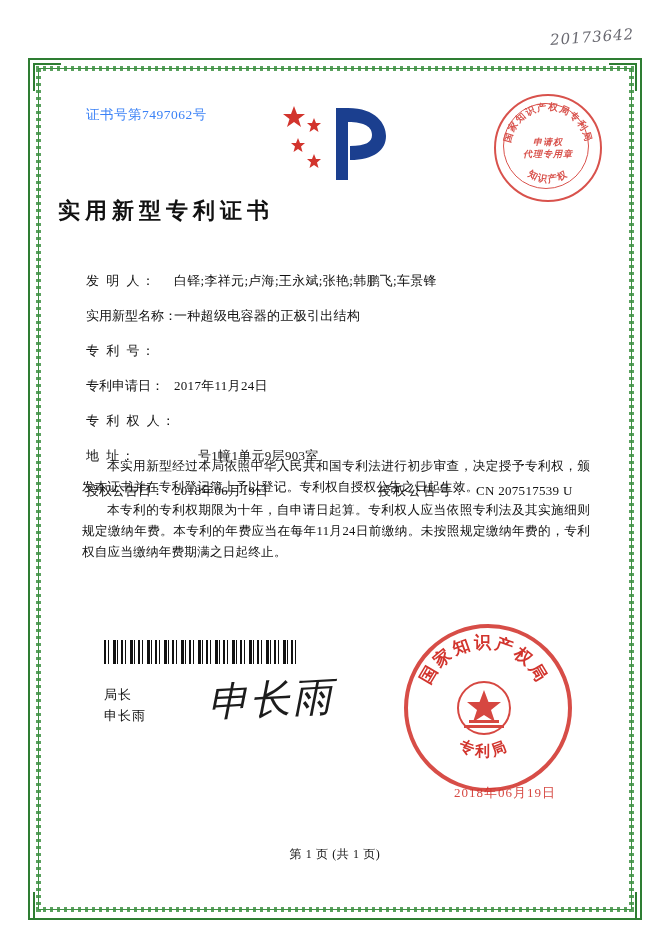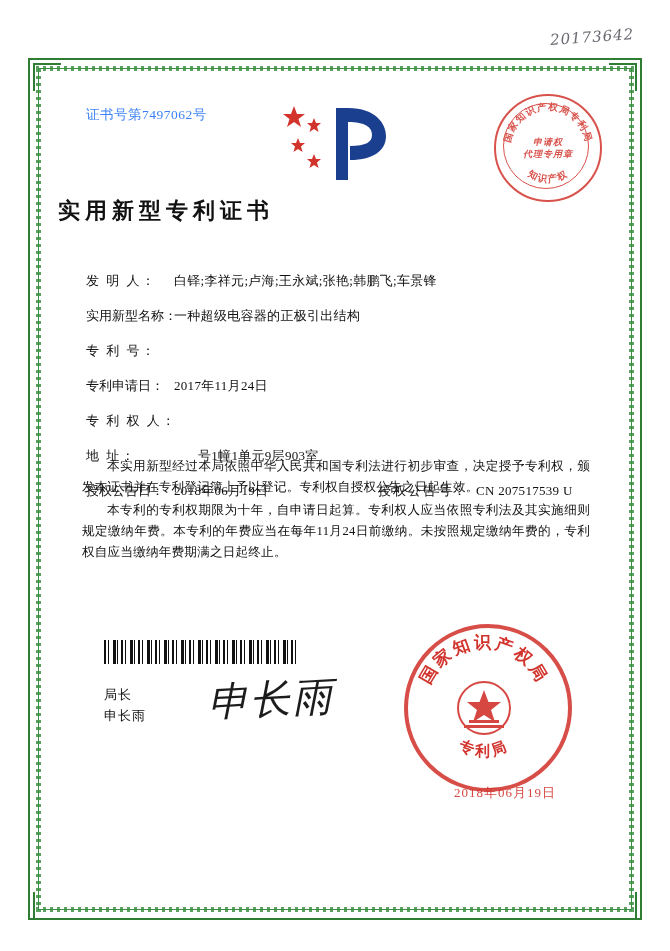--- a/index.html
+++ b/index.html
@@ -422,14 +422,15 @@
         <circle r="26" fill="none" stroke="#d2342d" stroke-width="2"></circle>
         <polygon points="0,-18 4.5,-6 17,-6 7,2 11,14 0,7 -11,14 -7,2 -17,-6 -4.5,-6"></polygon>
         <rect x="-20" y="17" width="40" height="3"></rect>
         <rect x="-15" y="12" width="30" height="3"></rect>
       </g>
     </svg>
   </div>
 
   <div class="seal-date">2018年06月19日</div>
 
+  <div class="page-foot">第 1 页 (共 1 页)</div>
 
 </div>
 
 </body></html>

